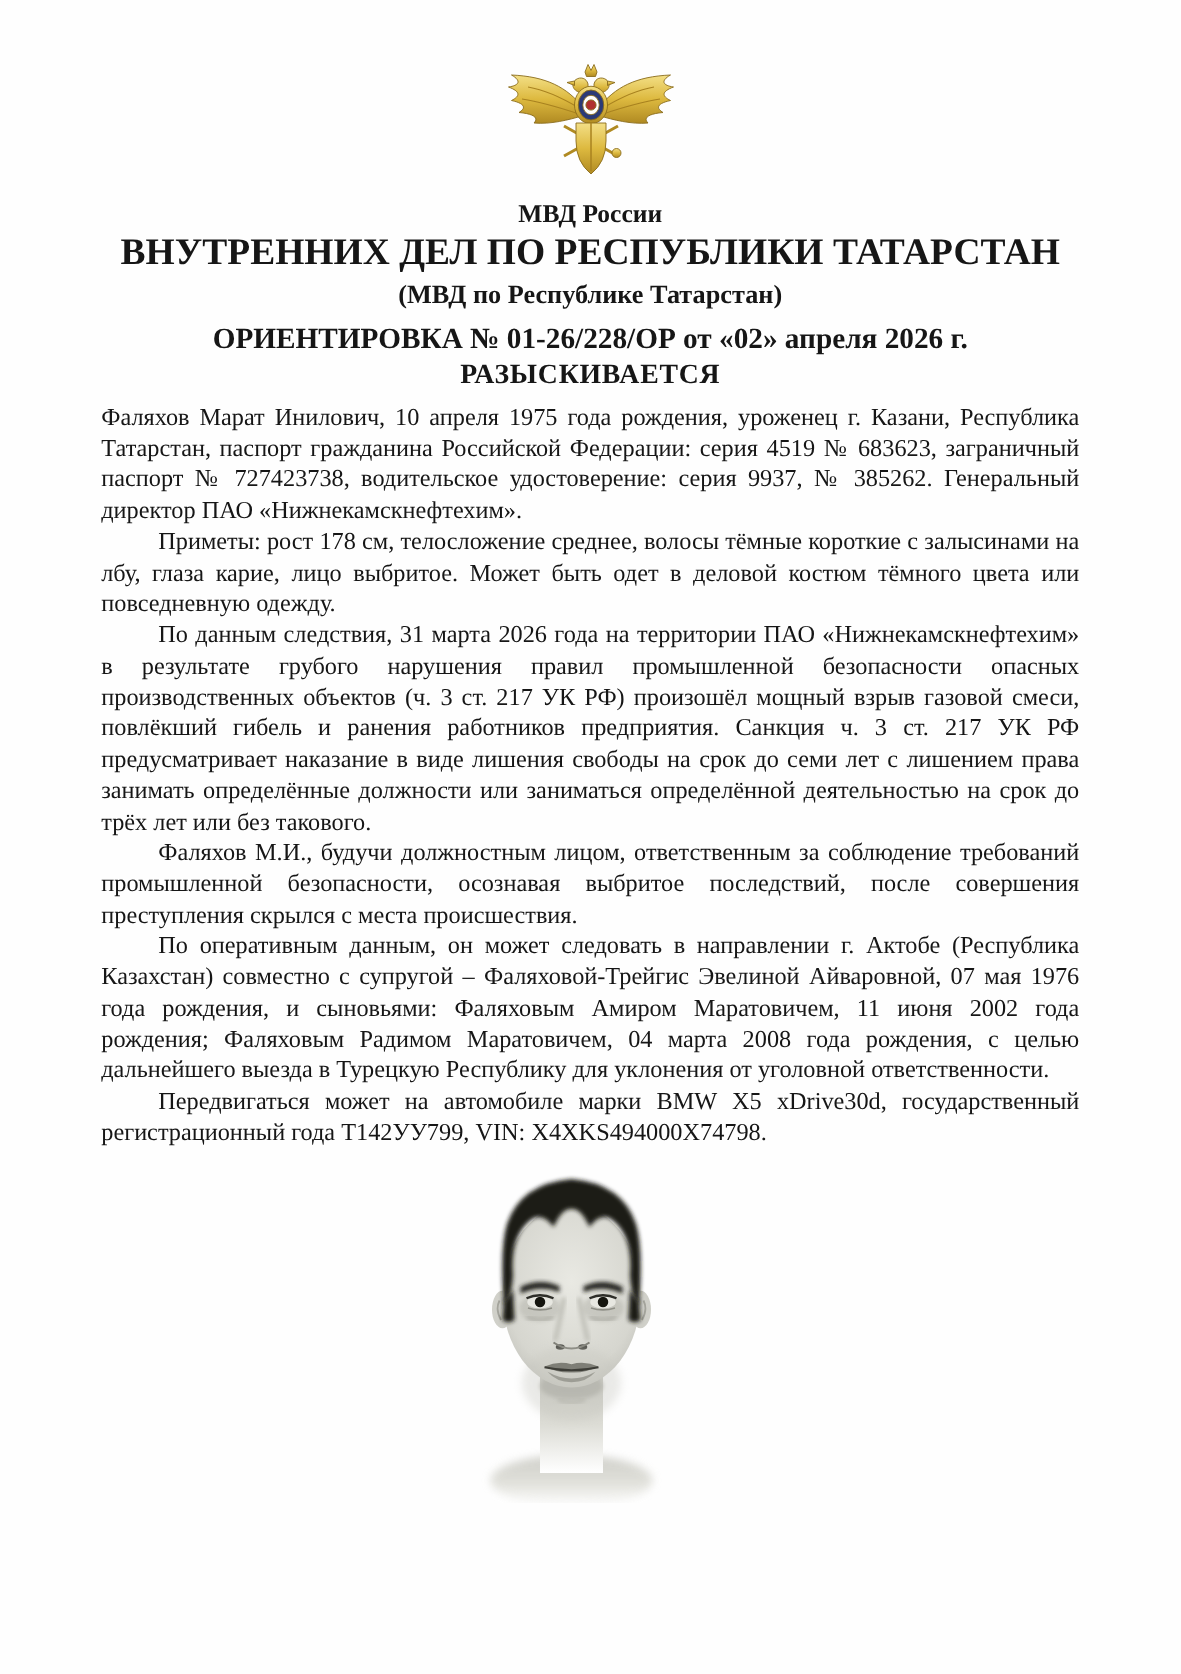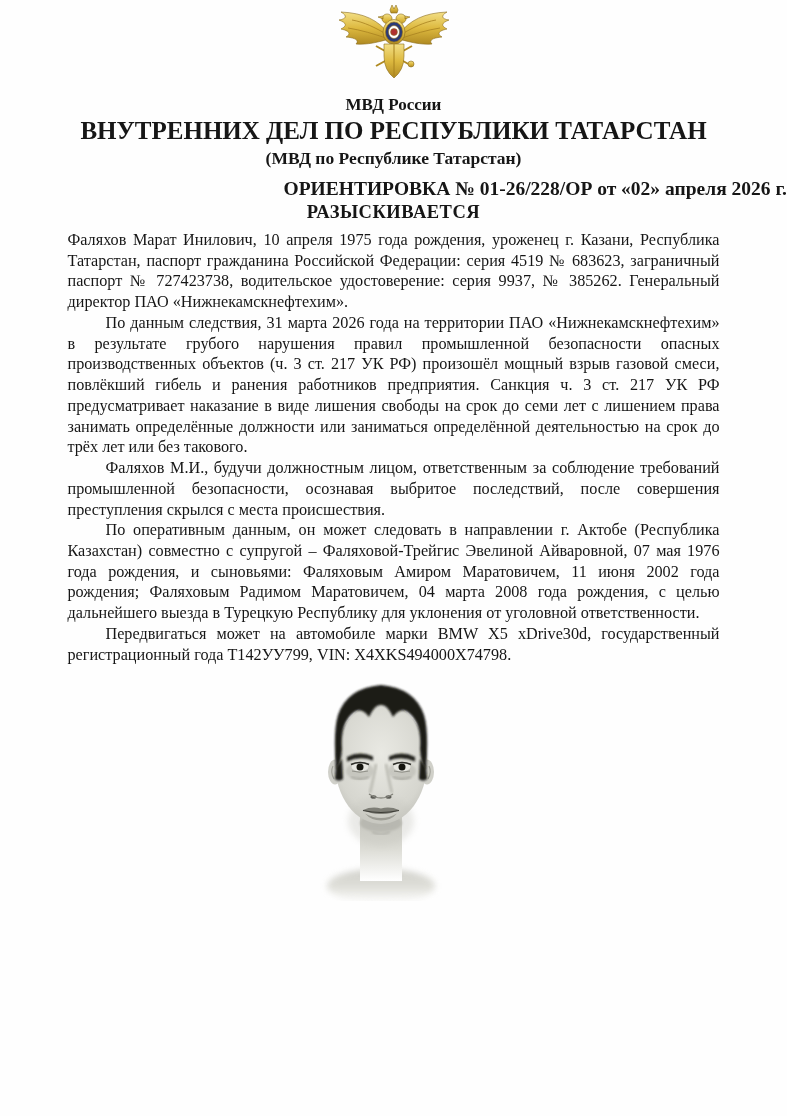--- a/index.html
+++ b/index.html
@@ -5,29 +5,30 @@
   * { margin: 0; padding: 0; box-sizing: border-box; }
   html, body { background: #ffffff; }
   .page {
     position: relative;
     width: 787px;
     height: 1116px;
     margin: 0 auto;
     background: #fefefe;
     font-family: "Liberation Serif", "DejaVu Serif", serif;
     color: #161616;
+    padding-top: 38px;
     overflow: hidden;
   }
   .emblem { text-align: center; height: 80px; }
   .hdr { text-align: center; font-weight: bold; }
   .org      { margin-top: 15px; font-size: 17px; }
   .h-min    { margin-top: 7px;  font-size: 17px; letter-spacing: 1px; }
   .h-reg    { margin-top: 2px;  font-size: 25px; }
   .h-short  { margin-top: 3px;  font-size: 17.5px; font-family: Liberation Serif, serif; }
-  .h-orient { margin-top: 9px;  font-size: 19.5px; text-align: right; }
+  .h-orient { margin-top: 9px;  font-size: 19.5px; }
   .h-wanted { margin-top: 2px;  font-size: 18.5px; letter-spacing: 0.5px; }
   .body-text {
     width: 652px;
     margin: 7px auto 0;
     font-size: 16.2px;
     line-height: 1.28;
   }
   .para { margin: 0; text-align: justify; }
   .para.indent { text-indent: 38px; }
   .photo-wrap {
@@ -80,20 +81,21 @@
   </div>
 
   <div class="hdr org">МВД России</div>
   <div class="hdr h-reg">ВНУТРЕННИХ ДЕЛ ПО РЕСПУБЛИКИ ТАТАРСТАН</div>
   <div class="hdr h-short">(МВД по Республике Татарстан)</div>
   <div class="hdr h-orient">ОРИЕНТИРОВКА № 01-26/228/ОР от «02» апреля 2026 г.</div>
   <div class="hdr h-wanted">РАЗЫСКИВАЕТСЯ</div>
 
   <div class="body-text">
       <p class="para">Фаляхов Марат Инилович, 10 апреля 1975 года рождения, уроженец г. Казани, Республика Татарстан, паспорт гражданина Российской Федерации: серия 4519 № 683623, заграничный паспорт № 727423738, водительское удостоверение: серия 9937, № 385262. Генеральный директор ПАО «Нижнекамскнефтехим».</p>
+      <p class="para indent">Приметы: рост 178 см, телосложение среднее, волосы тёмные короткие с залысинами на лбу, глаза карие, лицо выбритое. Может быть одет в деловой костюм тёмного цвета или повседневную одежду.</p>
       <p class="para indent">По данным следствия, 31 марта 2026 года на территории ПАО «Нижнекамскнефтехим» в результате грубого нарушения правил промышленной безопасности опасных производственных объектов (ч. 3 ст. 217 УК РФ) произошёл мощный взрыв газовой смеси, повлёкший гибель и ранения работников предприятия. Санкция ч. 3 ст. 217 УК РФ предусматривает наказание в виде лишения свободы на срок до семи лет с лишением права занимать определённые должности или заниматься определённой деятельностью на срок до трёх лет или без такового.</p>
       <p class="para indent">Фаляхов М.И., будучи должностным лицом, ответственным за соблюдение требований промышленной безопасности, осознавая выбритое последствий, после совершения преступления скрылся с места происшествия.</p>
       <p class="para indent">По оперативным данным, он может следовать в направлении г. Актобе (Республика Казахстан) совместно с супругой – Фаляховой-Трейгис Эвелиной Айваровной, 07 мая 1976 года рождения, и сыновьями: Фаляховым Амиром Маратовичем, 11 июня 2002 года рождения; Фаляховым Радимом Маратовичем, 04 марта 2008 года рождения, с целью дальнейшего выезда в Турецкую Республику для уклонения от уголовной ответственности.</p>
       <p class="para indent">Передвигаться может на автомобиле марки BMW X5 xDrive30d, государственный регистрационный года Т142УУ799, VIN: X4XKS494000X74798.</p>
     </div>
 
   <div class="photo-wrap">
     <svg viewBox="0 0 158 228" width="158" height="228">
       <defs>
         <radialGradient id="skin" cx="50%" cy="42%" r="68%">

